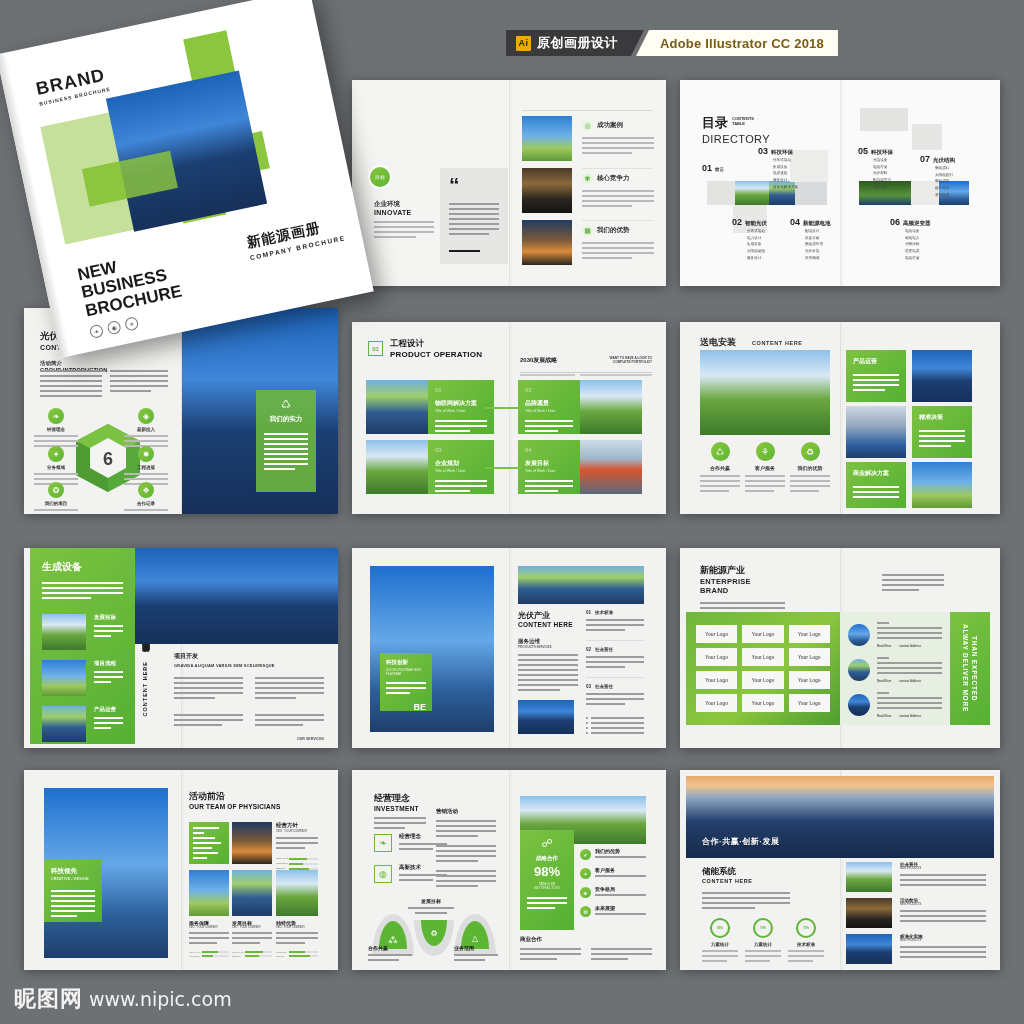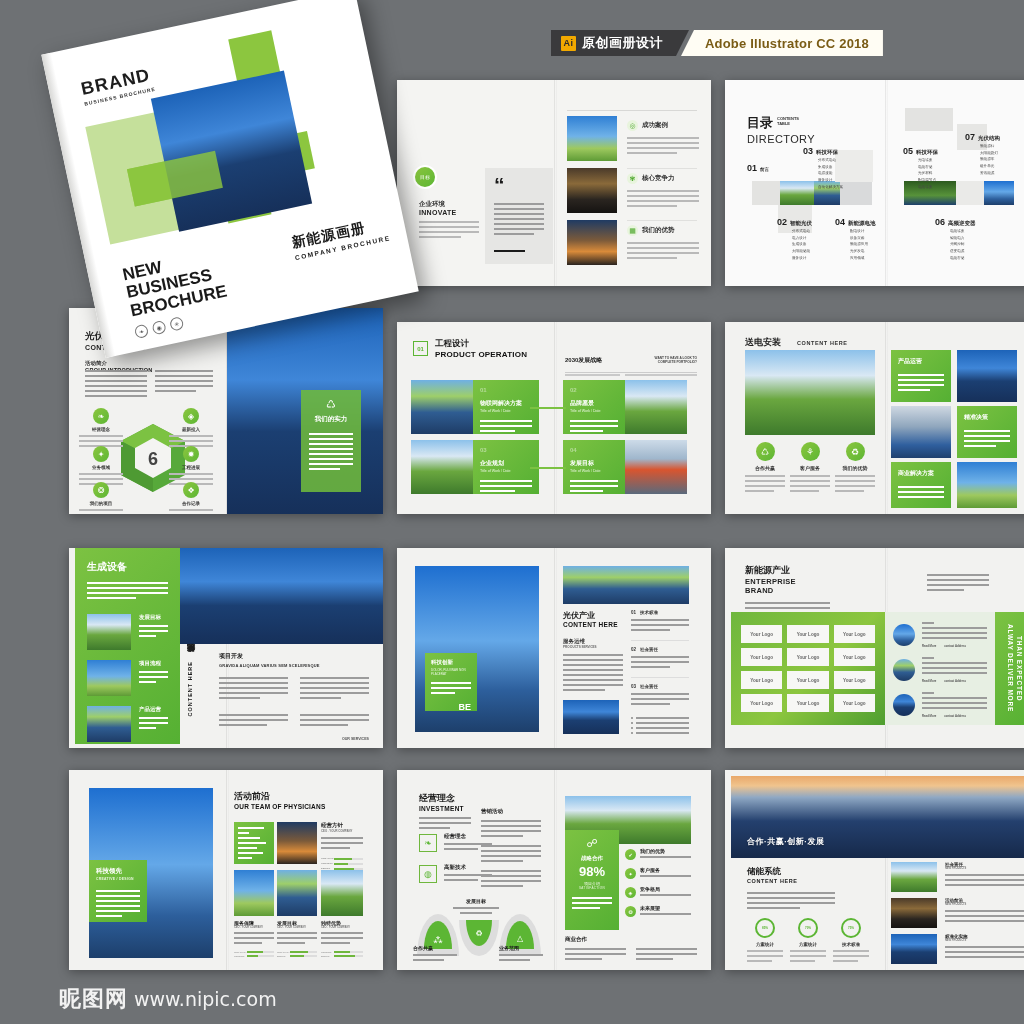--- a/index.html
+++ b/index.html
@@ -3,21 +3,21 @@
 <meta charset="utf-8">
 <style>
   * { box-sizing: border-box; margin:0; padding:0; }
   html,body { width:1024px; height:1024px; }
   body {
     font-family: "Liberation Sans", sans-serif;
     background:#6e7174;
     position:relative;
     overflow:hidden;
   }
-  .stage { position:absolute; inset:0;margin-left:45px; }
+  .stage { position:absolute; inset:0; }
 
   
   .hdr { position:absolute; top:30px; left:506px; height:26px; display:flex; align-items:stretch; }
   .chip-dark {
     background:#3a3a3c; color:#fff; padding:0 26px 0 10px;
     font-size:13px; font-weight:bold; letter-spacing:.5px;
     clip-path: polygon(0 0, 100% 0, calc(100% - 13px) 100%, 0 100%);
     display:flex; align-items:center; gap:6px;
   }
   .ai-badge {
@@ -260,21 +260,21 @@
       </div>
       <div style="margin-left:15px;margin-top:1px;font-size:3.6px;color:#444;line-height:1.85;">
         <div>电能转换</div>
         <div>智能电力</div>
         <div>并网控制</div>
         <div>逆变电源</div>
         <div>电能存储</div>
       </div>
     </div>
 
-    <div style="position:absolute;left:240px;top:52px;width:60px;">
+    <div style="position:absolute;left:240px;top:74px;width:60px;">
       <div style="display:flex;gap:3px;align-items:baseline;">
         <span style="font-size:9px;font-weight:bold;color:#1d1d1d">07</span>
         <span style="font-size:5.5px;font-weight:bold;color:#222">光伏结构</span>
       </div>
       <div style="margin-left:15px;margin-top:1px;font-size:3.6px;color:#444;line-height:1.85;">
         <div>新能源柱</div>
         <div>太阳能路灯</div>
         <div>新能源车</div>
         <div>组件单元</div>
         <div>资讯能源</div>

